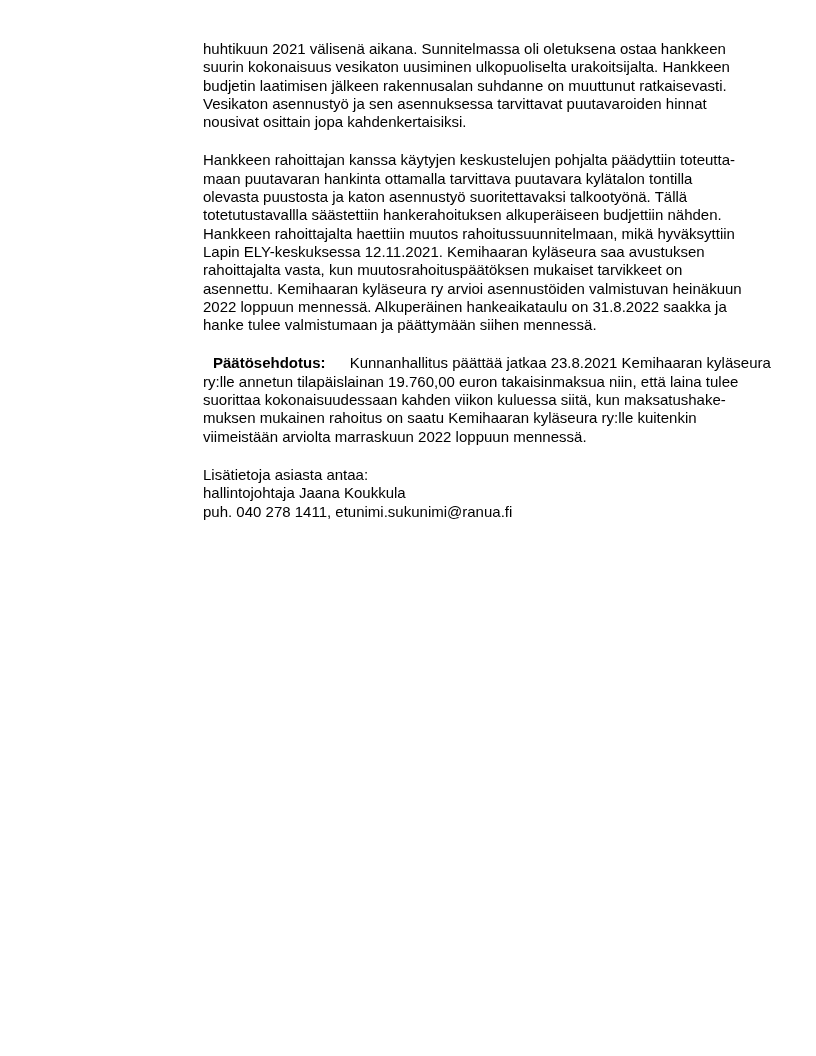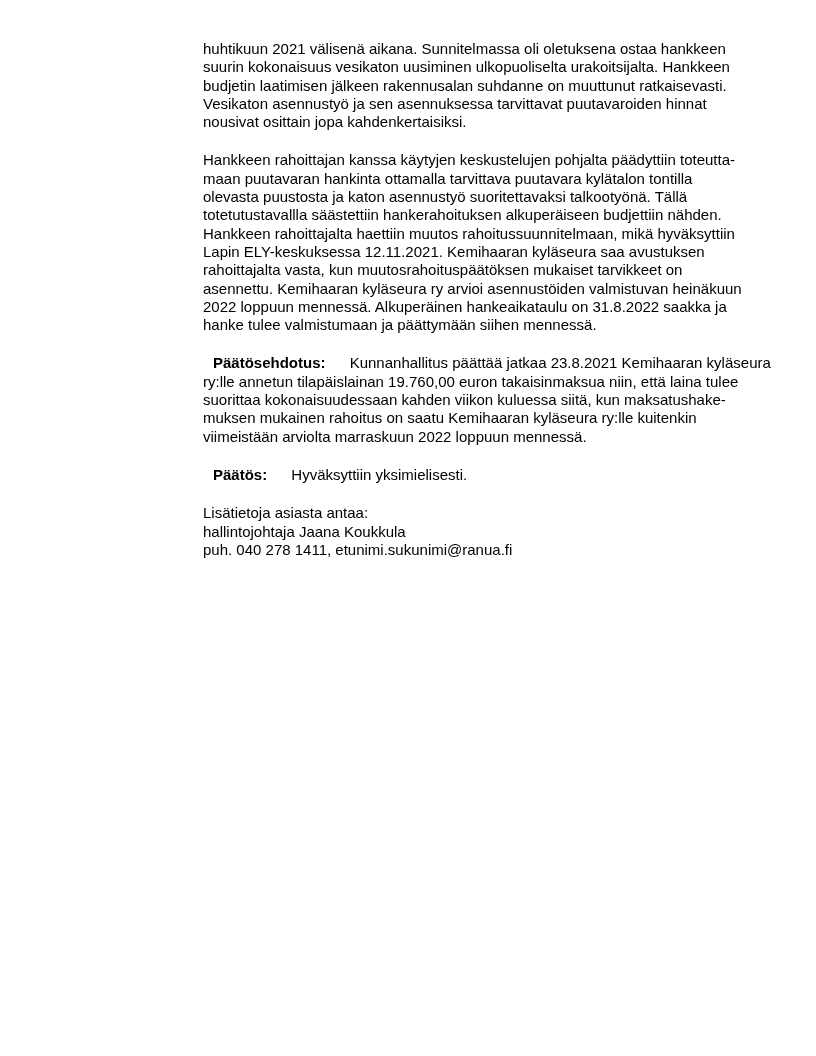--- a/index.html
+++ b/index.html
@@ -56,20 +56,19 @@
 asennettu. Kemihaaran kyläseura ry arvioi asennustöiden valmistuvan heinäkuun
 2022 loppuun mennessä. Alkuperäinen hankeaikataulu on 31.8.2022 saakka ja
 hanke tulee valmistumaan ja päättymään siihen mennessä.</p>
 
     <p class="para"><span class="para-label">Päätösehdotus:</span><span> Kunnanhallitus päättää jatkaa 23.8.2021 Kemihaaran kyläseura
 ry:lle annetun tilapäislainan 19.760,00 euron takaisinmaksua niin, että laina tulee
 suorittaa kokonaisuudessaan kahden viikon kuluessa siitä, kun maksatushake-
 muksen mukainen rahoitus on saatu Kemihaaran kyläseura ry:lle kuitenkin
 viimeistään arviolta marraskuun 2022 loppuun mennessä.</span></p>
 
-    <p class="para"><span class="para-label">Päätös:</span><span> Hyväksyttiin yksimielisesti.</span></p>
 
     <p class="para">Lisätietoja asiasta antaa:
 hallintojohtaja Jaana Koukkula
 puh. 040 278 1411, etunimi.sukunimi@ranua.fi</p>
 
   </main>
 </div>
 
 </body></html>

